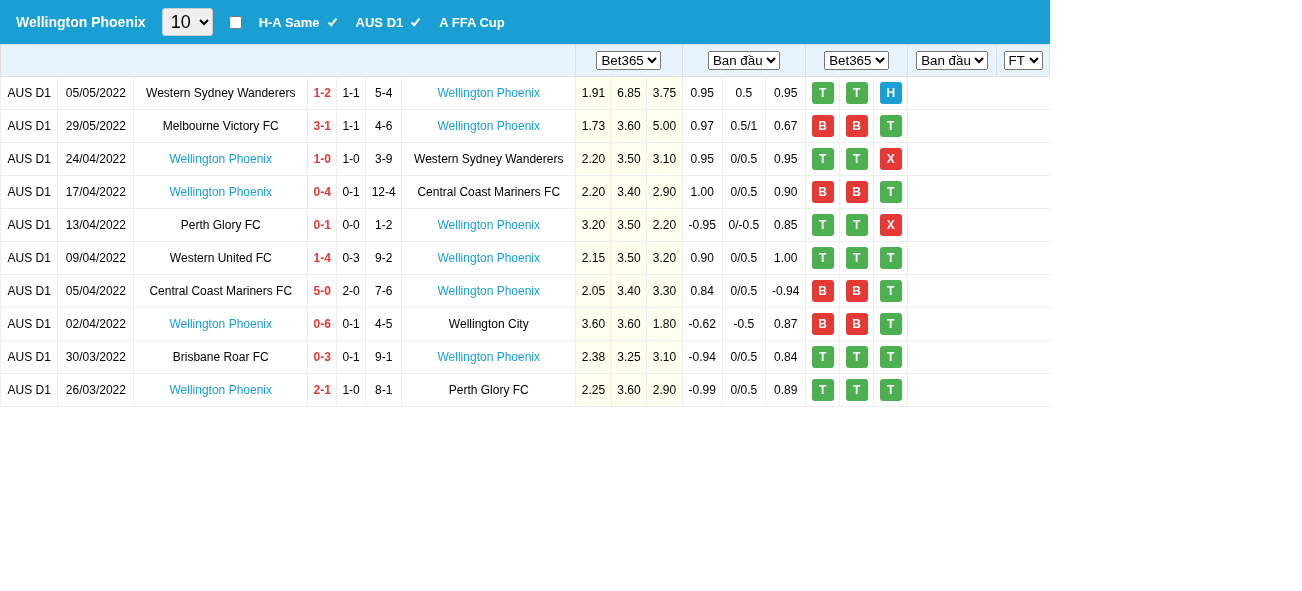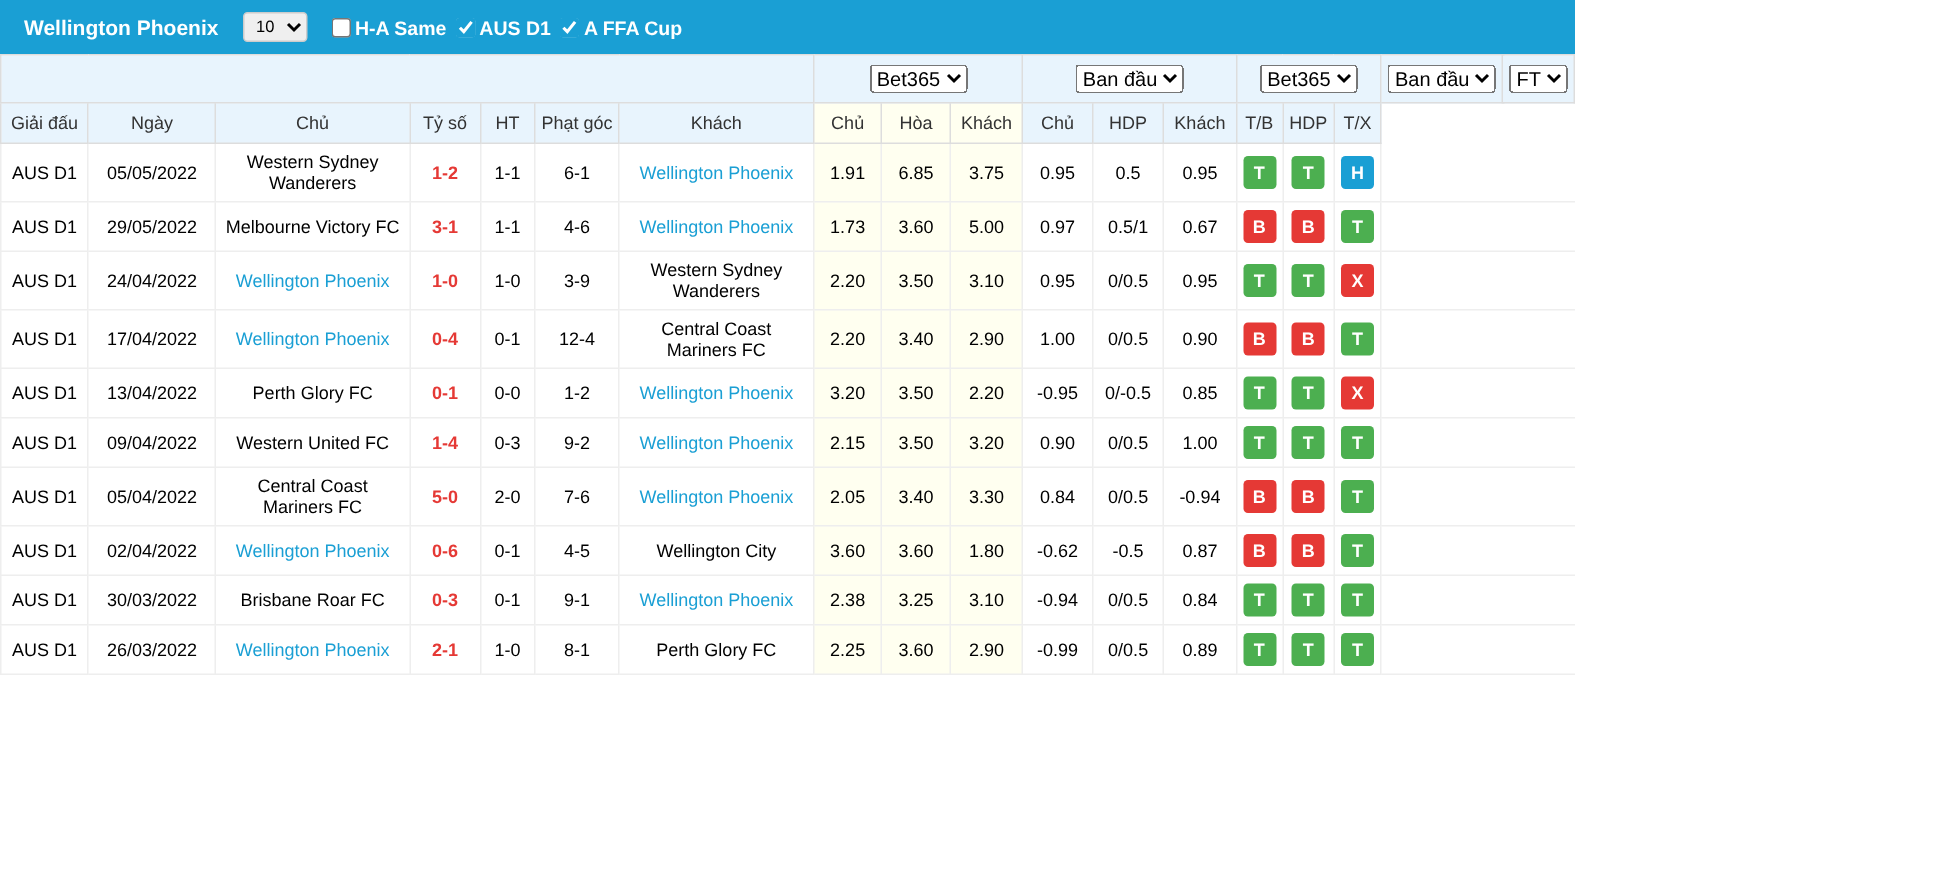--- a/index.html
+++ b/index.html
@@ -13,34 +13,34 @@
       padding: 8px 16px;
       display: flex;
       align-items: center;
       gap: 16px;
       color: #fff;
       font-weight: bold;
       font-size: 14px;
     }
     .header-bar select {
       padding: 2px 4px;
-      font-size: 11px;
+      font-size: 18px;
       border: 1px solid #ccc;
       border-radius: 3px;
     }
     .header-bar .checkbox-group {
       display: flex;
       align-items: center;
       gap: 6px;
       font-size: 13px;
     }
     .header-bar .checkbox-group label {
       display: flex;
       align-items: center;
-      gap: 3px;
+      gap: 17px;
       cursor: pointer;
     }
     .header-bar .checkbox-group input[type=checkbox] {
       accent-color: #1a9fd4;
     }
     
     
     table {
       width: 100%;
       border-collapse: collapse;
@@ -161,47 +161,29 @@
             <option>Ban đầu</option>
           </select>
         </th>
         <th colspan="3">
           <select>
             <option>FT</option>
           </select>
         </th>
       </tr>
 
-      <tr>
-        <th class="col-giai">Giải đấu</th>
-        <th class="col-ngay">Ngày</th>
-        <th class="col-chu">Chủ</th>
-        <th class="col-ty-so">Tỷ số</th>
-        <th class="col-ht">HT</th>
-        <th class="col-phat-goc">Phạt góc</th>
-        <th class="col-khach">Khách</th>
-        <th class="col-odds odds-highlight">Chủ</th>
-        <th class="col-odds odds-highlight">Hòa</th>
-        <th class="col-odds odds-highlight">Khách</th>
-        <th class="col-odds">Chủ</th>
-        <th class="col-odds">HDP</th>
-        <th class="col-odds">Khách</th>
-        <th class="col-badge">T/B</th>
-        <th class="col-badge">HDP</th>
-        <th class="col-badge">T/X</th>
-      </tr>
     </thead>
     <tbody id="table-body">
     <tr>
           <td>AUS D1</td>
           <td>05/05/2022</td>
           <td>Western Sydney Wanderers</td>
           <td><span class="score-red">1-2</span></td>
           <td>1-1</td>
-          <td>6-1</td>
+          <td>5-4</td>
           <td><span class="link-blue">Wellington Phoenix</span></td>
           <td class="odds-highlight">1.91</td>
           <td class="odds-highlight">6.85</td>
           <td class="odds-highlight">3.75</td>
           <td>0.95</td>
           <td>0.5</td>
           <td>0.95</td>
           <td><span class="badge badge-green">T</span></td>
           <td><span class="badge badge-green">T</span></td>
           <td><span class="badge badge-blue">H</span></td>

